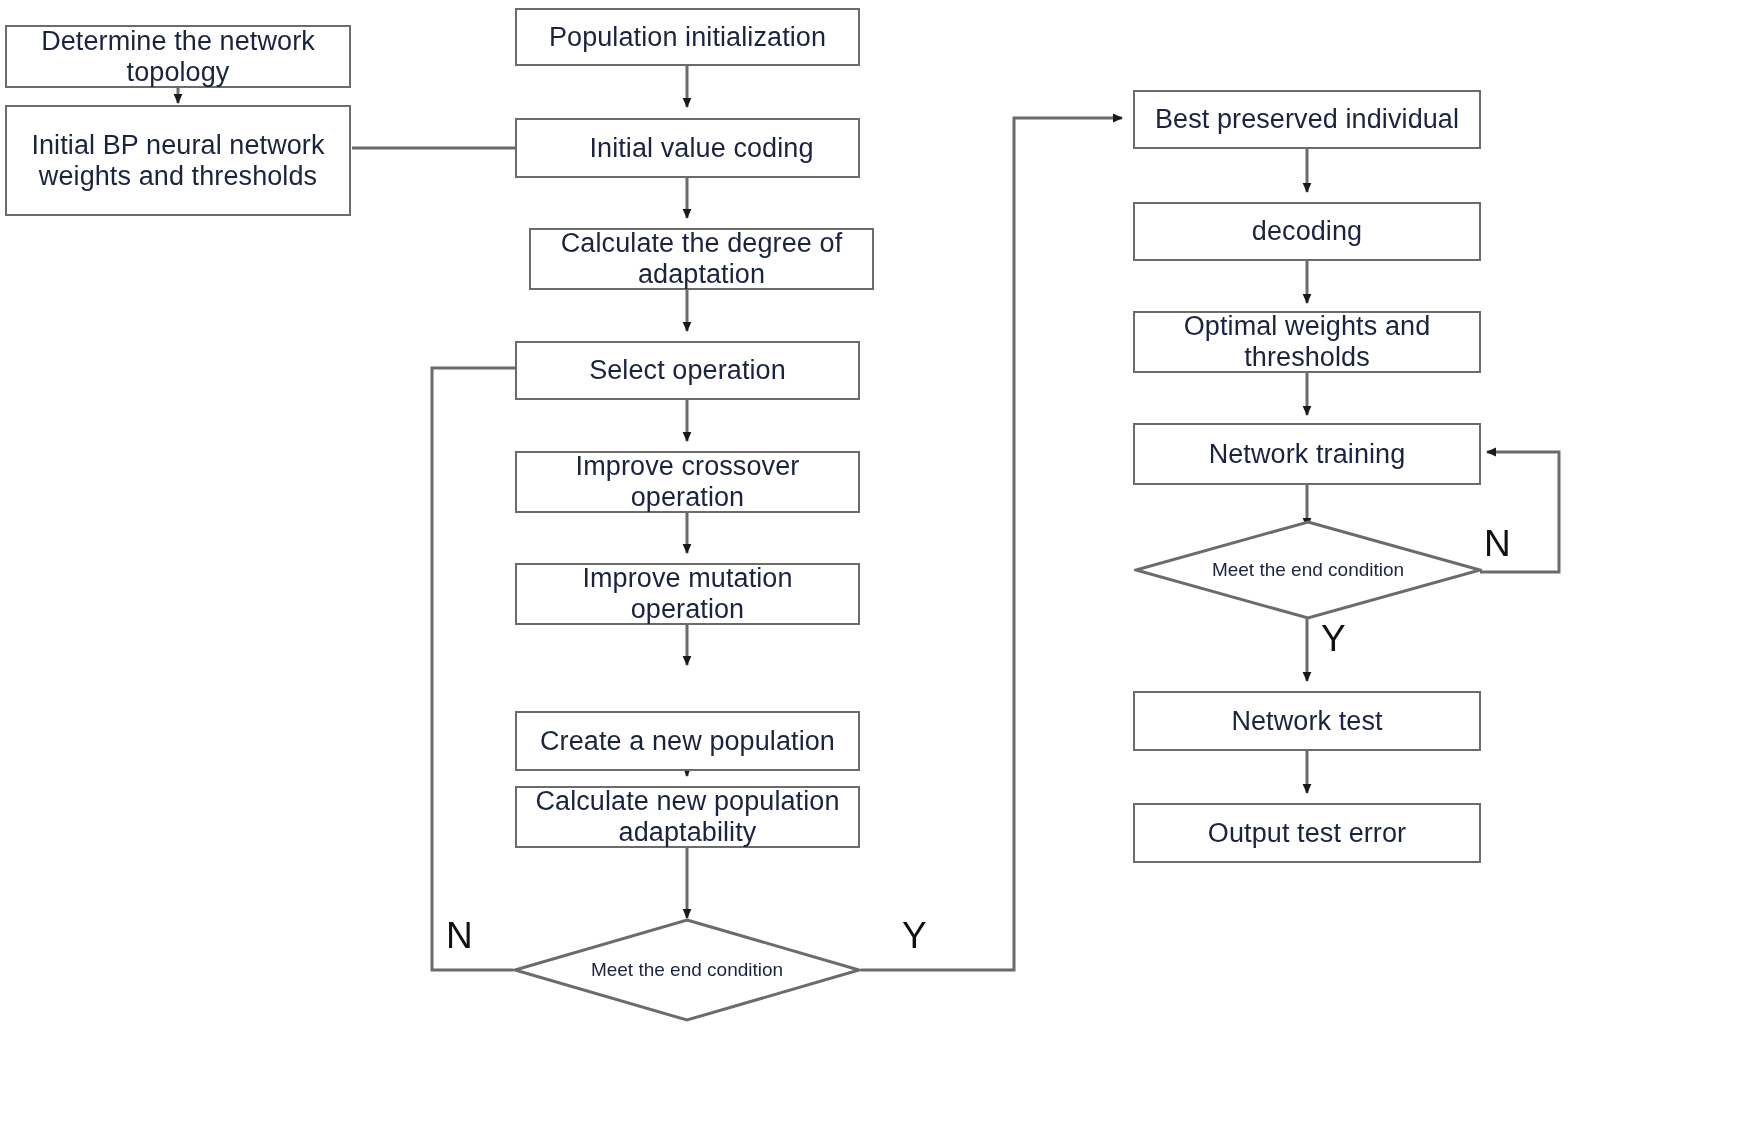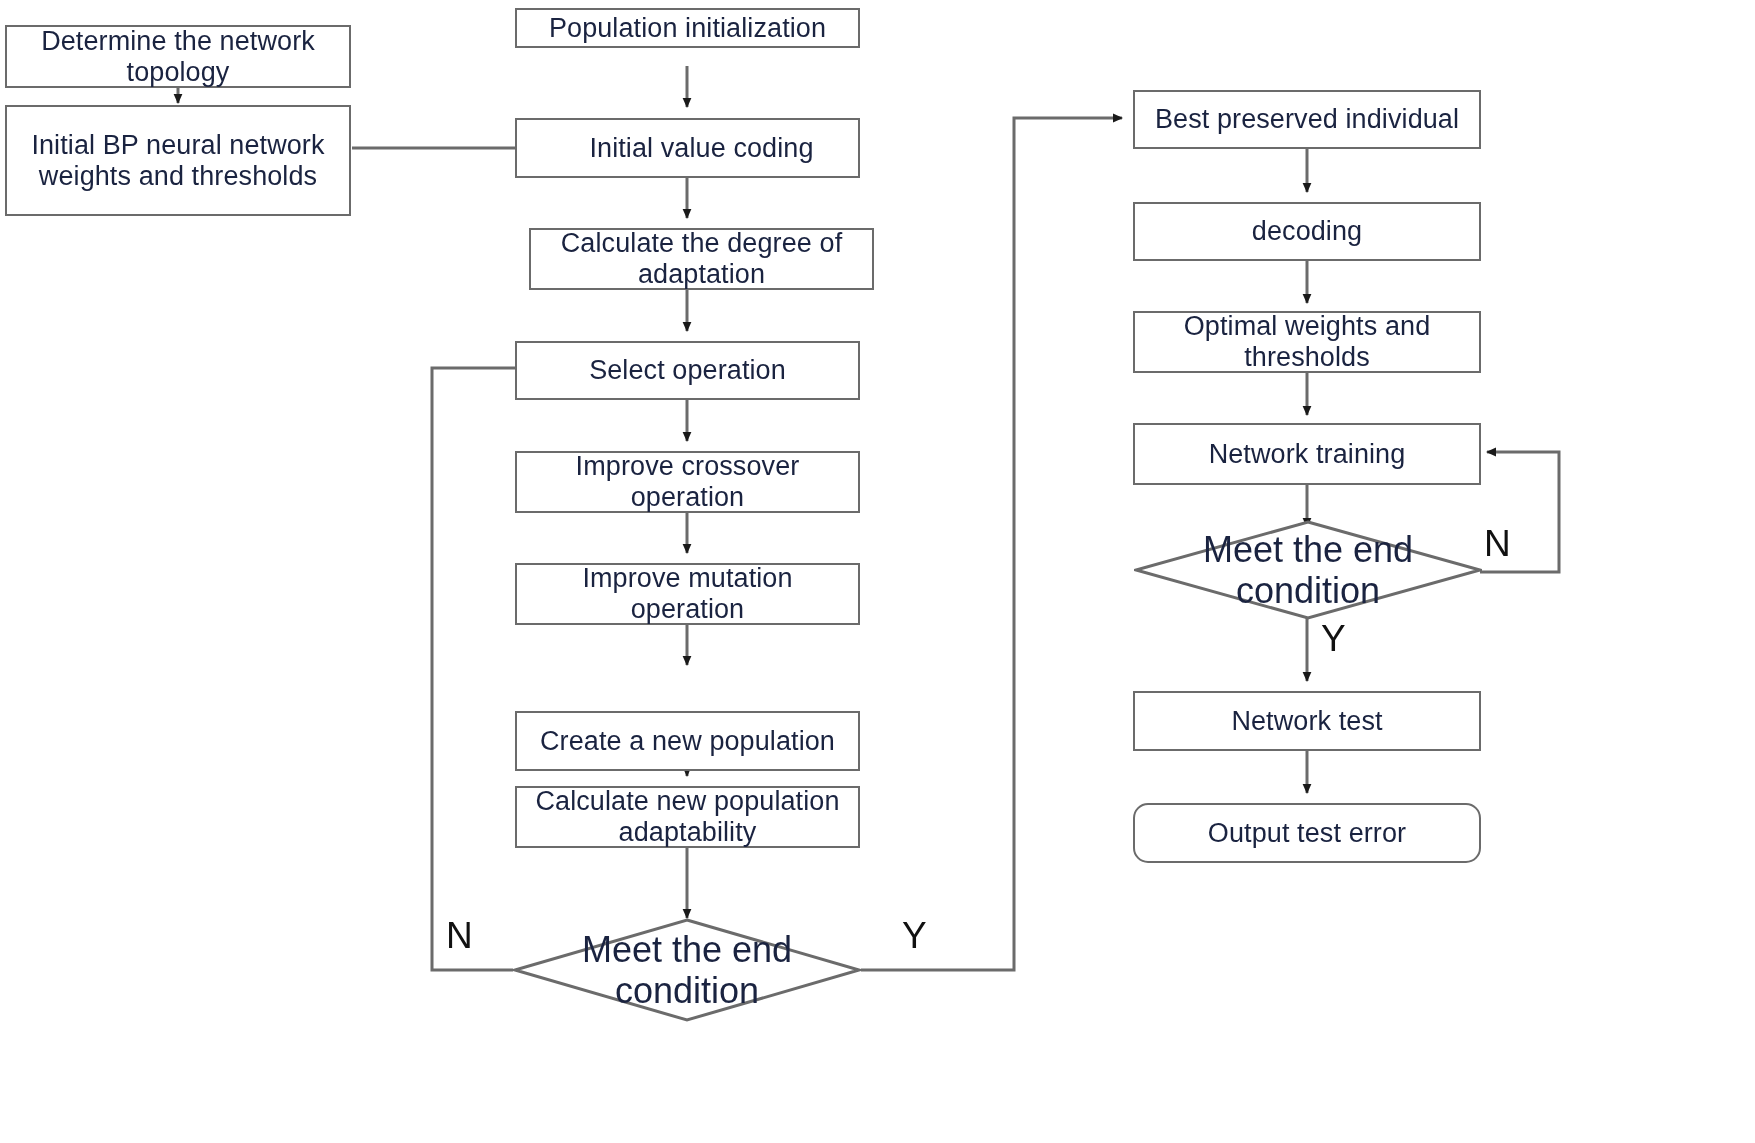--- a/index.html
+++ b/index.html
@@ -51,21 +51,21 @@
     position: absolute;
     left: 0;
     top: 0;
     width: 100%;
     height: 100%;
     display: flex;
     align-items: center;
     justify-content: center;
     text-align: center;
     color: #1a2340;
-    font-size: 36px;
+    font-size: 19px;
     line-height: 1.14;
     pointer-events: none;
   }
   .edge-label {
     position: absolute;
     color: #111111;
     font-size: 37px;
     line-height: 1;
     font-weight: 400;
   }
@@ -114,21 +114,21 @@
   </svg>
 
   <div class="node" style="left:5px; top:5px; width:346px; height:63px;margin-top:20px;">
     <span>Determine the network topology</span>
   </div>
 
   <div class="node" style="left:5px; top:105px; width:346px; height:111px;">
     <span>Initial BP neural network weights and thresholds</span>
   </div>
 
-  <div class="node" style="left:515px; top:8px; width:345px; height:40px;">
+  <div class="node" style="left:515px; top:8px; width:345px; height:58px;">
     <span>Population initialization</span>
   </div>
 
   <div class="node" style="left:515px; top:118px; width:345px; height:60px;padding-left:34px;">
     <span>Initial value coding</span>
   </div>
 
   <div class="node" style="left:515px; top:228px; width:345px; height:62px;margin-left:14px;">
     <span>Calculate the degree of adaptation</span>
   </div>
@@ -188,17 +188,17 @@
   </div>
 
   <div class="edge-label" style="left:1484px; top:525px;">N</div>
 
   <div class="edge-label" style="left:1321px; top:620px;">Y</div>
 
   <div class="node" style="left:1133px; top:691px; width:348px; height:60px;">
     <span>Network test</span>
   </div>
 
-  <div class="node" style="left:1133px; top:803px; width:348px; height:60px;border-radius:15px;">
+  <div class="node" style="left:1133px; top:803px; width:348px; height:60px;">
     <span>Output test error</span>
   </div>
 
 </div>
 
 </body></html>

